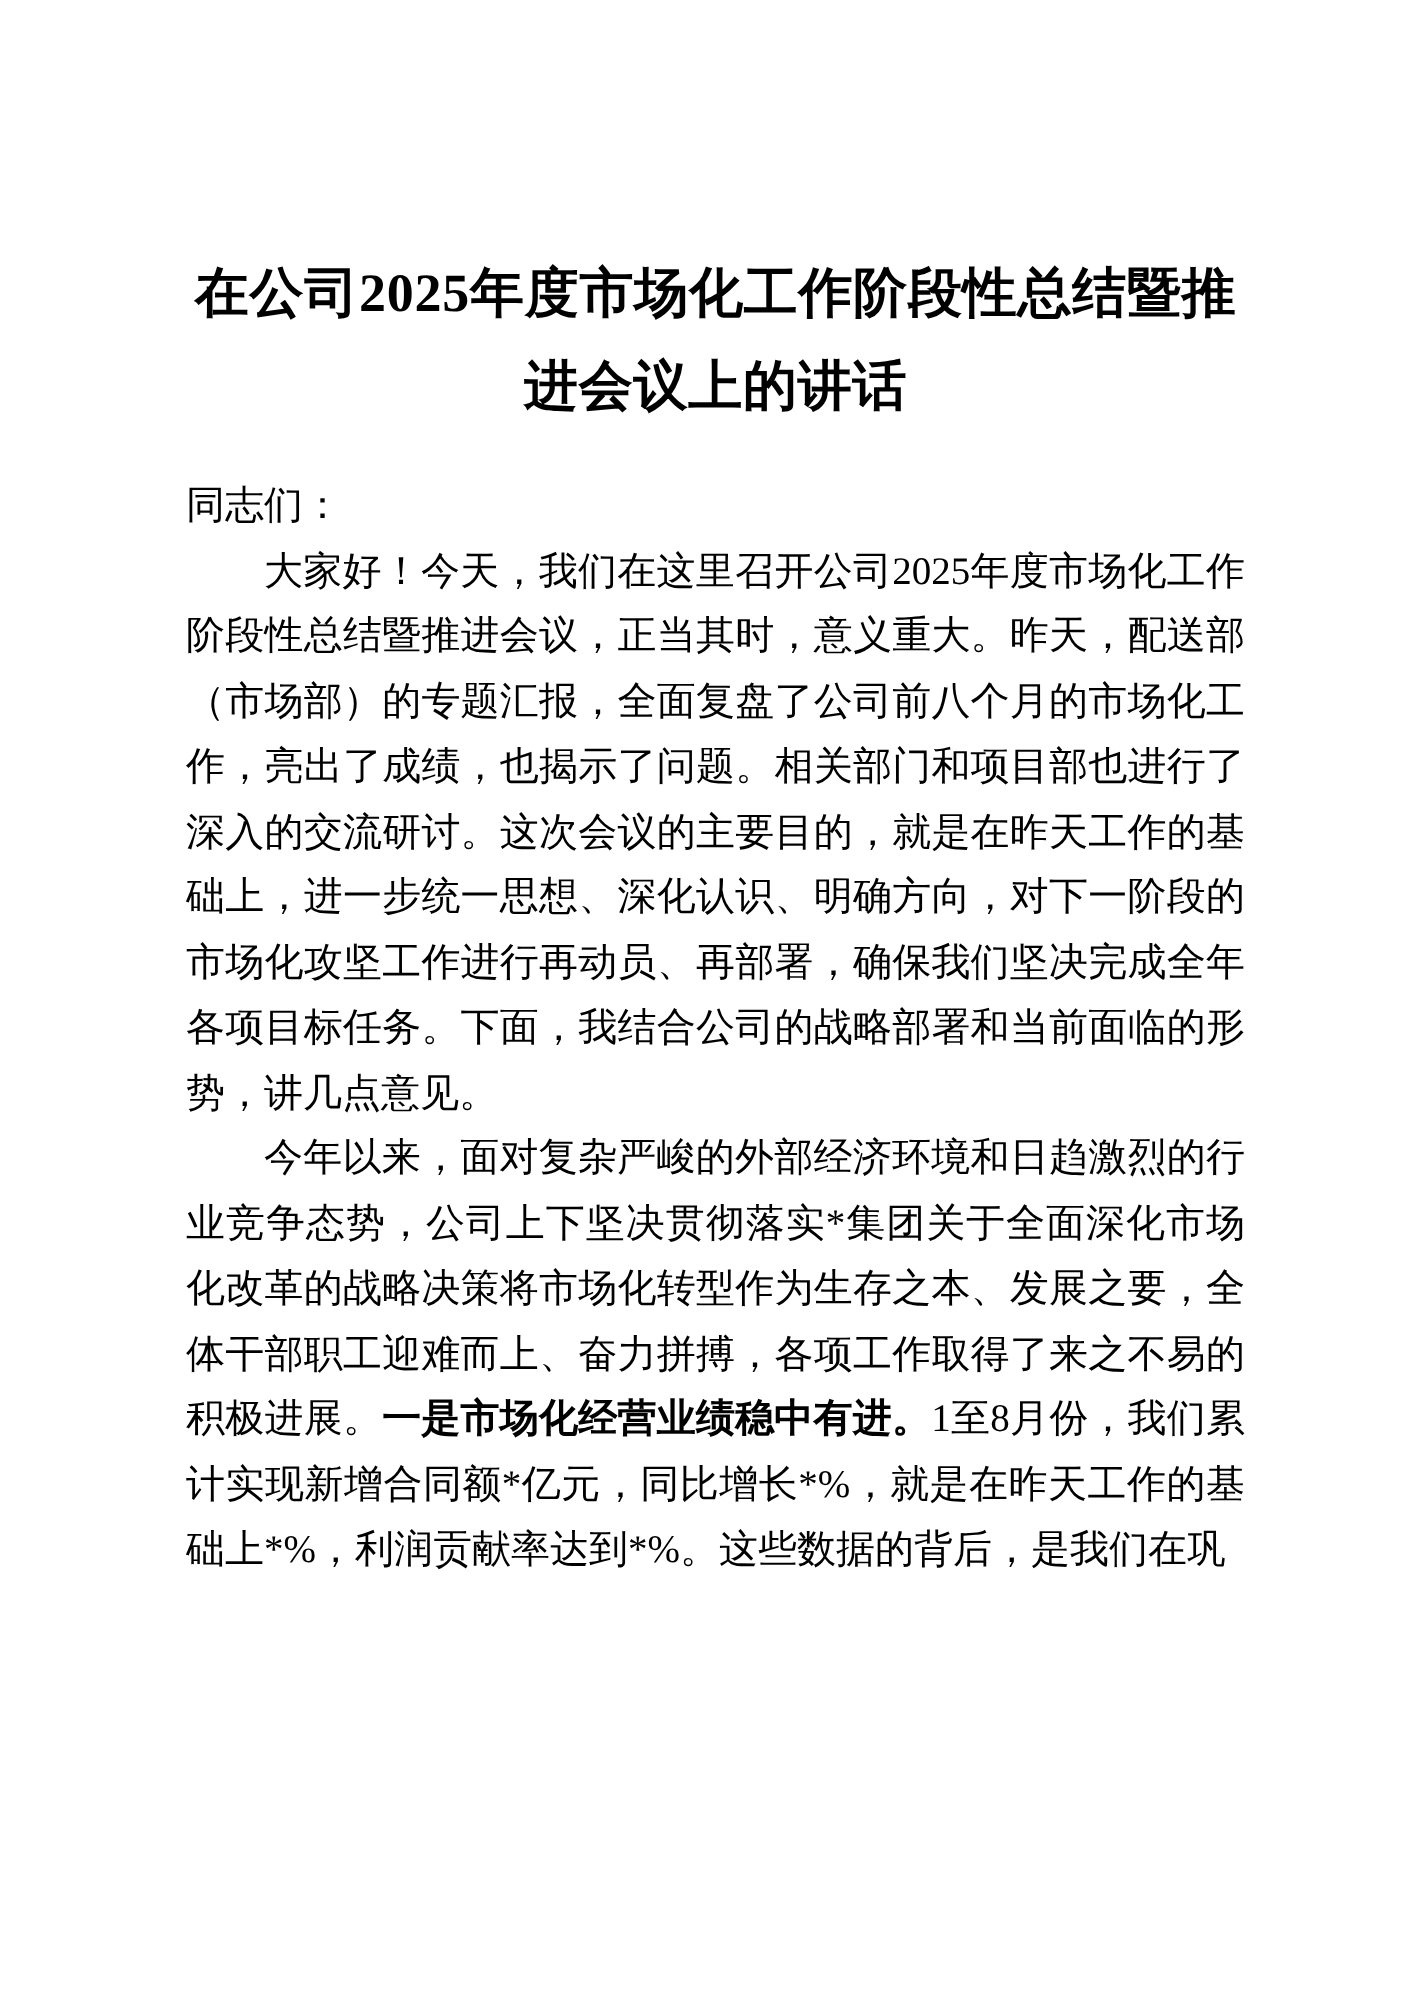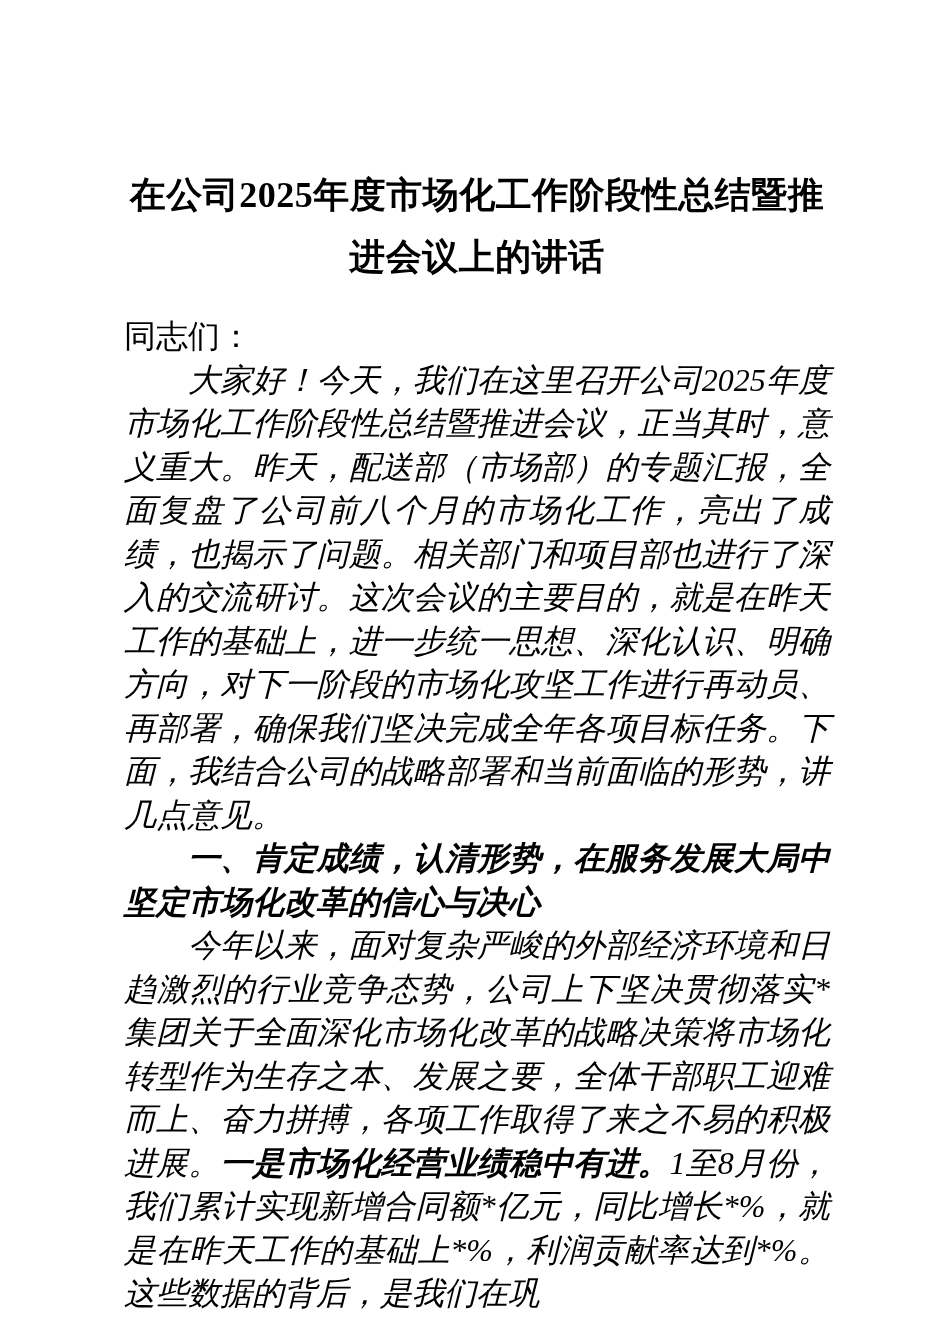--- a/index.html
+++ b/index.html
@@ -25,45 +25,43 @@
     margin: 0 0 27px 0;
     font-size: 36px;
     line-height: 62px;
     font-weight: bold;
     text-align: center;
     letter-spacing: 0.5px;
   }
   .salutation,
   .para {
     margin: 0;
-    font-size: 32px;
+    font-size: 26px;
     line-height: 43.5px;
     text-align: justify;
     text-align-last: left;
   }
   .salutation {
     text-indent: 0;
   }
   .para {
     text-indent: 2em;
-    font-style: italic;
   }
   .heading {
     font-weight: bold;
   }
   .bold {
     font-weight: bold;
   }
 </style>
 </head>
 <body>
 
 <div class="page">
   <h1 class="doc-title">在公司2025年度市场化工作阶段性总结暨推进会议上的讲话</h1>
 
   <p class="salutation">同志们：</p>
 
   <p class="para">大家好！今天，我们在这里召开公司2025年度市场化工作阶段性总结暨推进会议，正当其时，意义重大。昨天，配送部（市场部）的专题汇报，全面复盘了公司前八个月的市场化工作，亮出了成绩，也揭示了问题。相关部门和项目部也进行了深入的交流研讨。这次会议的主要目的，就是在昨天工作的基础上，进一步统一思想、深化认识、明确方向，对下一阶段的市场化攻坚工作进行再动员、再部署，确保我们坚决完成全年各项目标任务。下面，我结合公司的战略部署和当前面临的形势，讲几点意见。</p>
 
-  <p class="para heading">一、肯定成绩，认清形势，在服务发展大局中坚定市场化改革的信心与决心</p>
 
   <p class="para"><span>今年以来，面对复杂严峻的外部经济环境和日趋激烈的行业竞争态势，公司上下坚决贯彻落实*集团关于全面深化市场化改革的战略决策将市场化转型作为生存之本、发展之要，全体干部职工迎难而上、奋力拼搏，各项工作取得了来之不易的积极进展。</span><span class="bold">一是市场化经营业绩稳中有进。</span><span>1至8月份，我们累计实现新增合同额*亿元，同比增长*%，就是在昨天工作的基础上*%，利润贡献率达到*%。这些数据的背后，是我们在巩</span></p>
 </div>
 
 </body></html>

